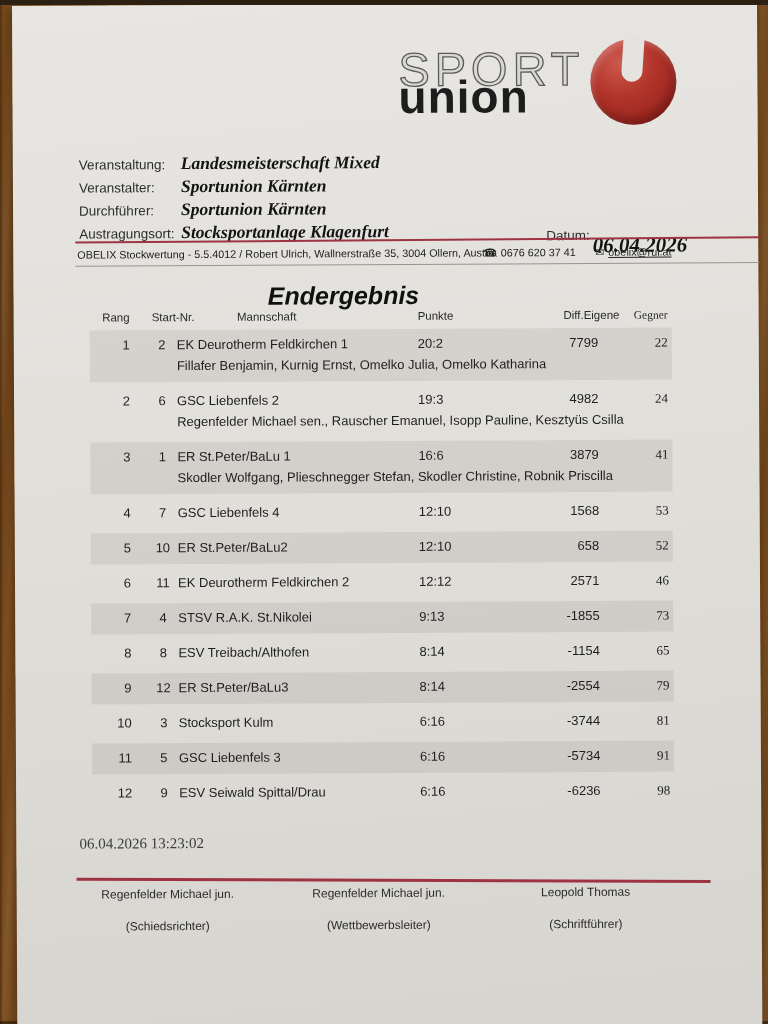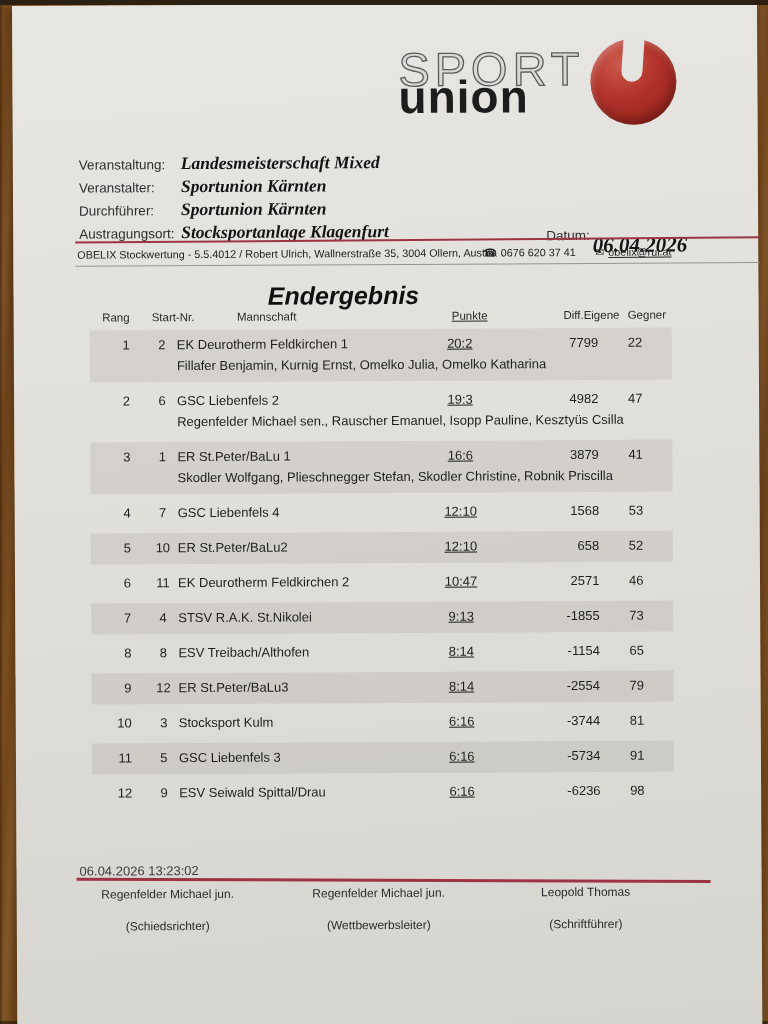--- a/index.html
+++ b/index.html
@@ -67,32 +67,32 @@
     font-size:25px;font-weight:bold;font-style:italic;color:#101010;}
   .results{left:76px;top:306px;width:582px;}
   .grid{display:grid;grid-template-columns:40px 42px 246px 104px 62px 44px 44px;font-size:13px;color:#1e1e1e;}
   .thead{font-size:11.5px;color:#2a2a2a;margin-bottom:6px;}
   .thead .c{line-height:13px;}
   .c{white-space:nowrap;}
   .c-rang{text-align:right;}
   .c-startnr{text-align:center;margin-left:22px;}
   .c-team{text-align:left;padding-left:5px;}
   .h-team{text-align:center;padding-right:56px;}
-  .c-punkte{text-align:center;text-decoration:underline;}
+  .c-punkte{text-align:left;}
   .v-punkte{padding-right:20px;}
   .c-diff{text-align:right;}
   .c-eigene{text-align:left;padding-right:8px;}
-  .c-gegner{text-align:left;padding-right:4px;}
+  .c-gegner{text-align:right;padding-right:4px;font-family:Liberation Serif, serif;}
   .t-row{padding:5px 0 6px;margin-bottom:4px;}
   .t-row .grid{line-height:20px;}
   .t-row.shaded{background:rgba(45,42,38,.078);}
   .players-line{font-size:13px;color:#1e1e1e;line-height:21px;padding-left:87px;white-space:nowrap;}
 
   
-  .timestamp{left:63px;top:858px;font-size:13px;color:#3c3c3c;}
+  .timestamp{left:63px;top:830px;font-size:15px;color:#3c3c3c;font-family:Liberation Serif, serif;}
   .redline2{left:60px;top:872px;width:634px;height:2.5px;background:#9e3443;transform:rotate(0.5deg);transform-origin:0 0;}
   .sig-name{top:882px;width:220px;text-align:center;font-size:12px;color:#2b2b2b;}
   .sig-role{top:914px;width:220px;text-align:center;font-size:12px;color:#2b2b2b;}
   .sig1{left:41px;} .sig2{left:252px;} .sig3{left:459px;}
 </style>
 </head>
 <body>
 
 <div class="scene">
   <div class="paper">
@@ -160,21 +160,21 @@
     <div class="players-line">Fillafer Benjamin, Kurnig Ernst, Omelko Julia, Omelko Katharina</div>
   </div>
           <div class="t-row">
     <div class="grid">
       <span class="c c-rang">2</span>
       <span class="c c-startnr">6</span>
       <span class="c c-team">GSC Liebenfels 2</span>
       <span class="c c-punkte v-punkte">19:3</span>
       <span class="c c-diff">49</span>
       <span class="c c-eigene">82</span>
-      <span class="c c-gegner">47</span>
+      <span class="c c-gegner">24</span>
     </div>
     <div class="players-line">Regenfelder Michael sen., Rauscher Emanuel, Isopp Pauline, Kesztyüs Csilla</div>
   </div>
           <div class="t-row shaded">
     <div class="grid">
       <span class="c c-rang">3</span>
       <span class="c c-startnr">1</span>
       <span class="c c-team">ER St.Peter/BaLu 1</span>
       <span class="c c-punkte v-punkte">16:6</span>
       <span class="c c-diff">38</span>
@@ -205,21 +205,21 @@
       <span class="c c-eigene">58</span>
       <span class="c c-gegner">52</span>
     </div>
 
   </div>
           <div class="t-row">
     <div class="grid">
       <span class="c c-rang">6</span>
       <span class="c c-startnr">11</span>
       <span class="c c-team">EK Deurotherm Feldkirchen 2</span>
-      <span class="c c-punkte v-punkte">10:47</span>
+      <span class="c c-punkte v-punkte">12:12</span>
       <span class="c c-diff">25</span>
       <span class="c c-eigene">71</span>
       <span class="c c-gegner">46</span>
     </div>
 
   </div>
           <div class="t-row shaded">
     <div class="grid">
       <span class="c c-rang">7</span>
       <span class="c c-startnr">4</span>

